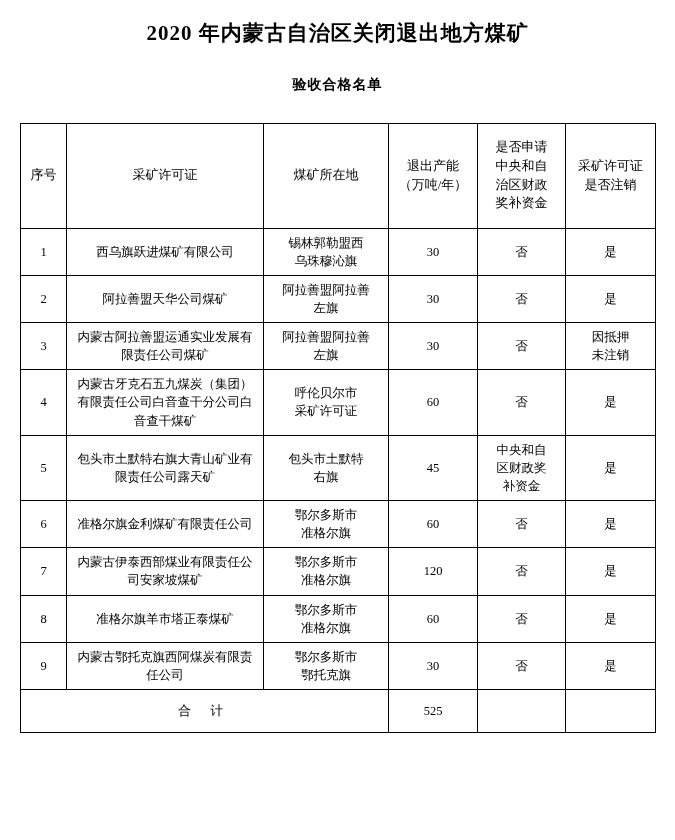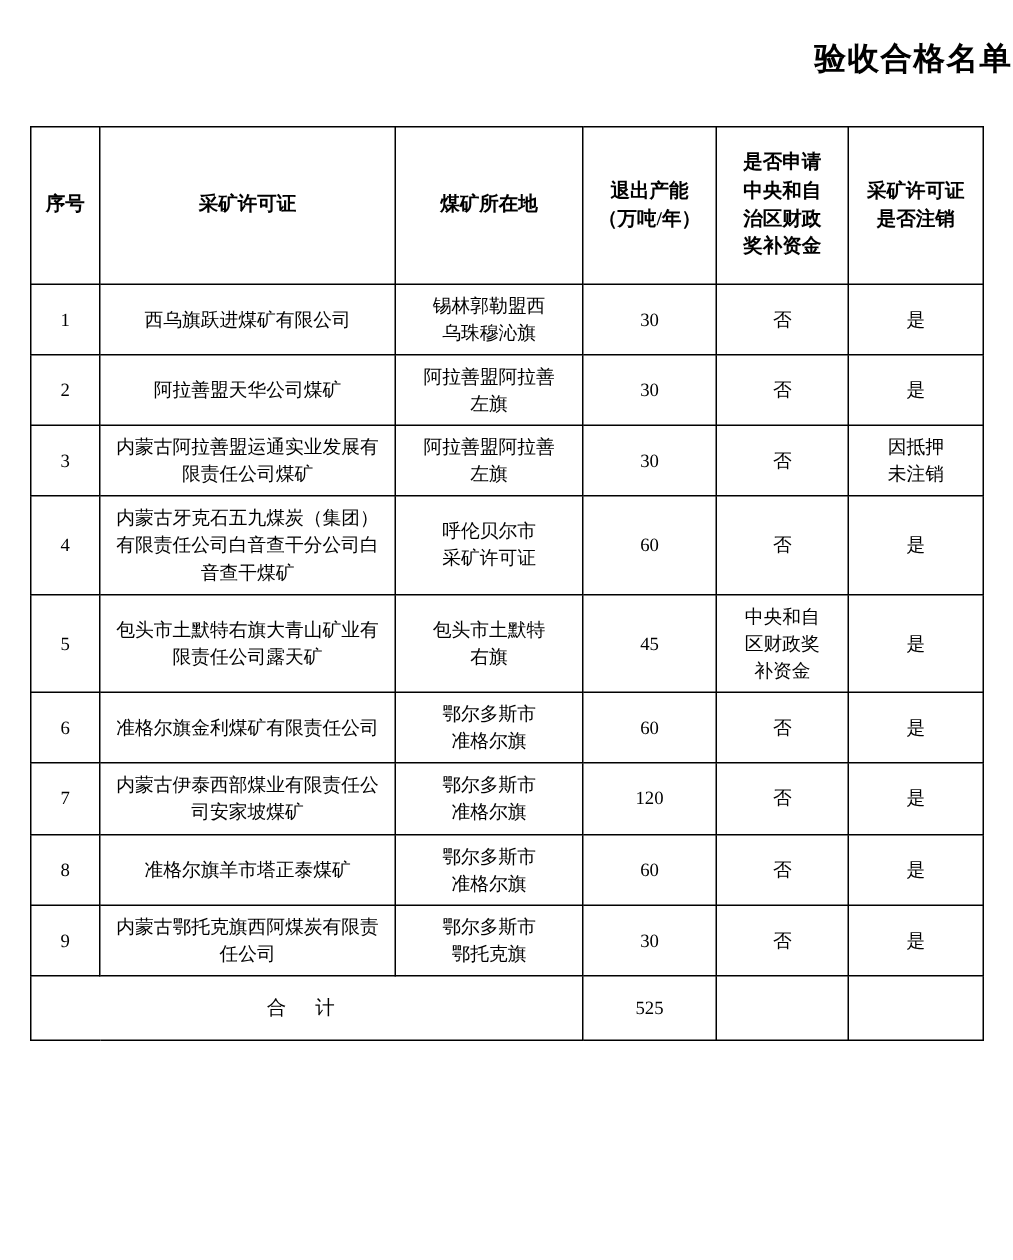--- a/index.html
+++ b/index.html
@@ -24,24 +24,24 @@
     text-align: center;
     font-family: "Liberation Serif", "DejaVu Serif", serif;
     font-weight: bold;
     font-size: 21px;
     letter-spacing: 1px;
     margin: 0;
     padding-top: 18px;
     line-height: 1.5;
   }
   .doc-subtitle {
-    text-align: right;
+    text-align: center;
     font-family: "Liberation Serif", "DejaVu Serif", serif;
     font-weight: bold;
-    font-size: 21px;
+    font-size: 14px;
     letter-spacing: 1px;
     margin: 0;
     padding-top: 24px;
     line-height: 1.5;
   }
   .table-wrap {
     margin: 0 auto;
     padding-top: 28px;
     width: 635px;
   }
@@ -54,21 +54,21 @@
   table.mine-table td,
   table.mine-table th {
     border: 1px solid #000000;
     text-align: center;
     vertical-align: middle;
     padding: 5px 4px;
     line-height: 1.45;
     font-weight: normal;
   }
   table.mine-table thead th {
-    font-weight: bold;
+    font-weight: normal;
     font-size: 13px;
     height: 96px;
     padding: 4px 6px;
   }
   .col-idx { width: 46px; }
   .col-name { width: 197px; }
   .col-loc { width: 125px; }
   .col-cap { width: 89px; }
   .col-sub { width: 88px; }
   .col-lic { width: 90px; }
@@ -87,20 +87,21 @@
   .total-label {
     letter-spacing: 8px;
     font-size: 13px;
   }
 </style>
 </head>
 <body>
 
 <div class="page">
 
+  <h1 class="doc-title">2020 年内蒙古自治区关闭退出地方煤矿</h1>
   <h2 class="doc-subtitle">验收合格名单</h2>
 
   <div class="table-wrap">
     <table class="mine-table">
       <colgroup>
         <col class="col-idx">
         <col class="col-name">
         <col class="col-loc">
         <col class="col-cap">
         <col class="col-sub">

